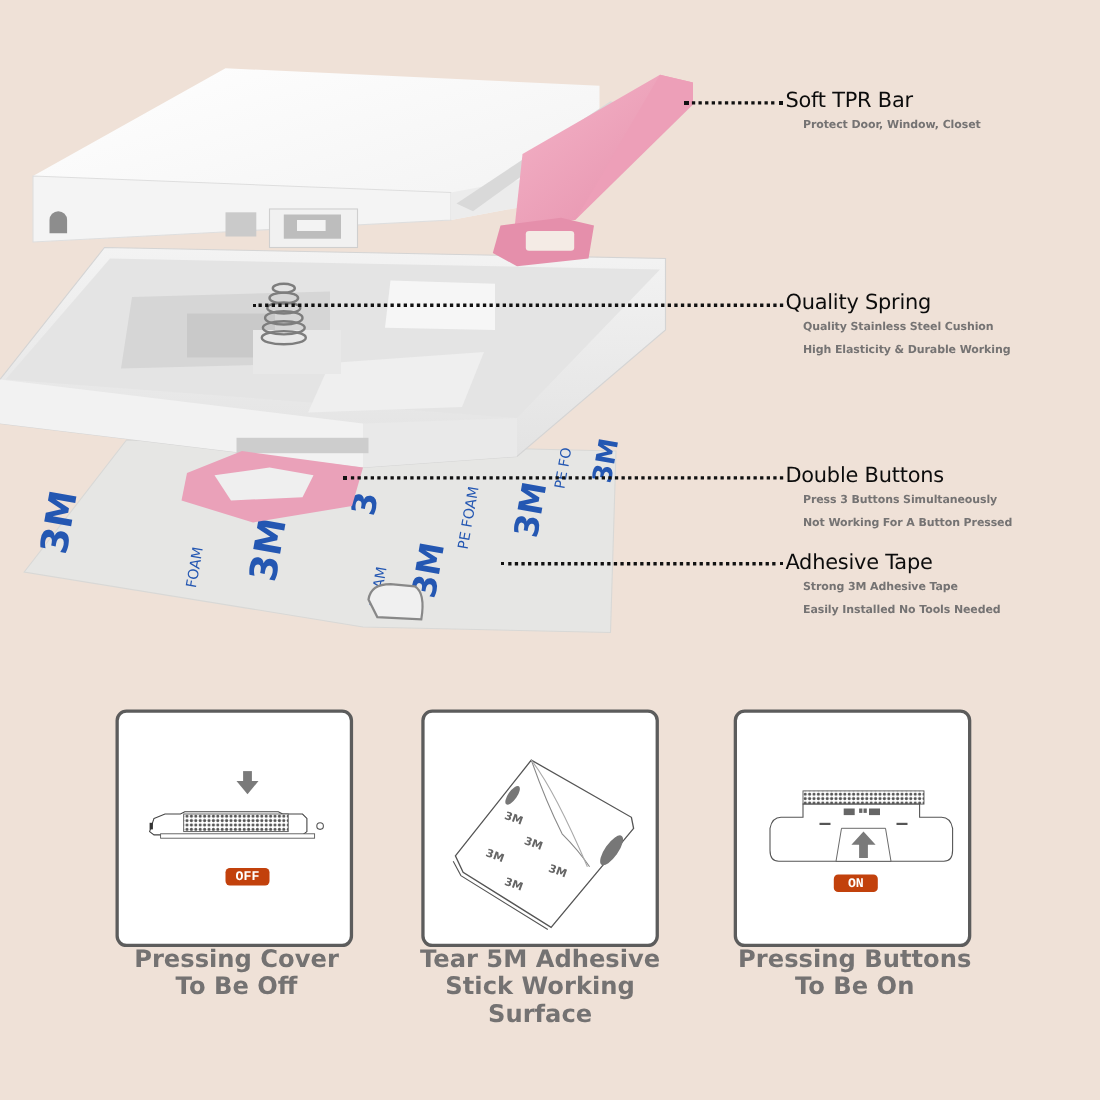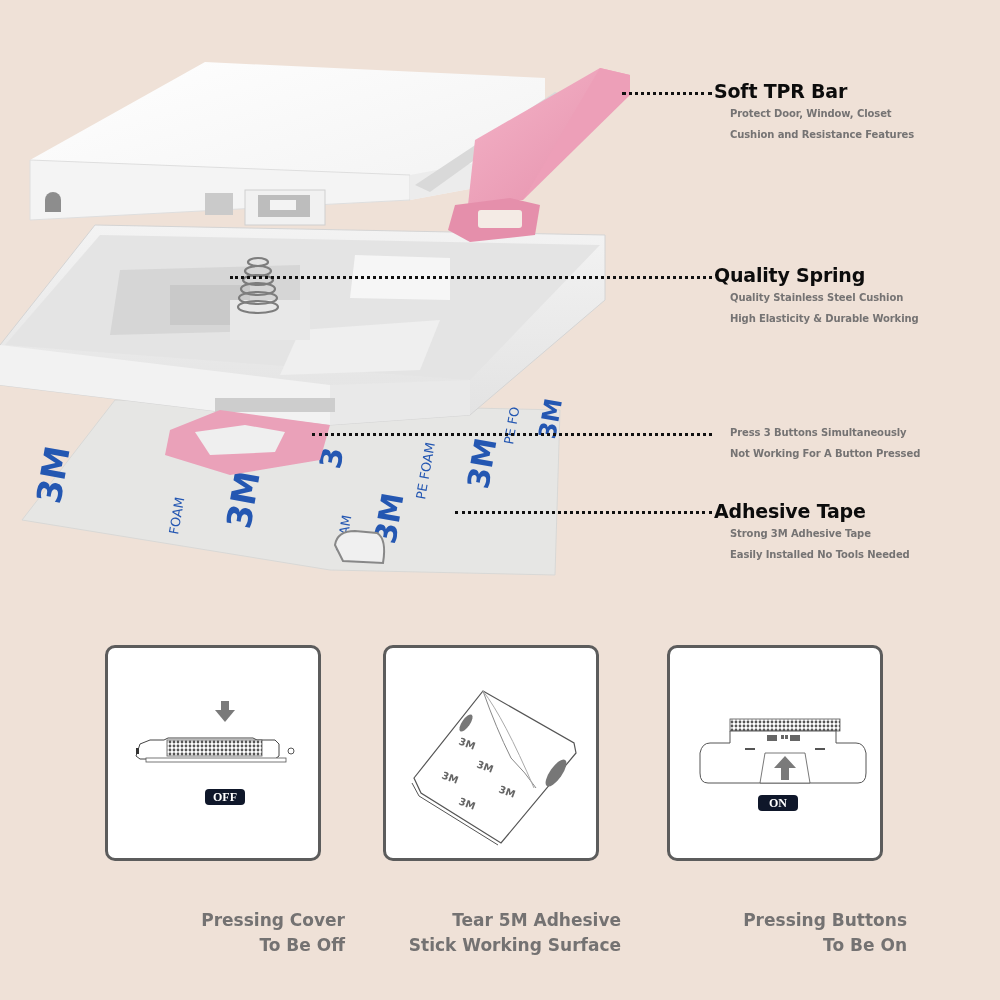--- a/index.html
+++ b/index.html
@@ -6,47 +6,47 @@
   body {
     width:1000px; height:1000px; overflow:hidden; position:relative;
     background:#efe1d7;
     font-family:"DejaVu Sans", "Liberation Sans", sans-serif;
   }
   .abs { position:absolute; }
 
   
   .callout { position:absolute; left:714px; }
   .callout .title {
-    font-weight:bold; color:#0c0c0c; font-size:19px; line-height:22px;
+    font-weight:normal; color:#0c0c0c; font-size:19px; line-height:22px;
     letter-spacing:-0.2px; white-space:nowrap;
   }
   .callout .line {
     font-weight:bold; color:#757373; font-size:10px; line-height:20.5px;
     white-space:nowrap; letter-spacing:-0.1px;margin-left:16px;
   }
   .leader {
     position:absolute; height:0;
     border-top:3px dotted #111;
   }
 
   
   .card {
     position:absolute; width:216px; height:216px; top:645px;
     background:#fff; border:3px solid #5c5c5c; border-radius:10px;
     box-sizing:border-box;
   }
   .card svg { position:absolute; left:0; top:0; }
   .caption {
-    position:absolute; top:908px; width:260px; text-align:right;
-    font-weight:bold; color:#747272; font-size:17px; line-height:25px;
+    position:absolute; top:860px; width:260px; text-align:center;
+    font-weight:bold; color:#747272; font-size:22px; line-height:25px;
   }
   .badge {
     position:absolute; width:40px; height:16px; border-radius:4px;
-    background:#0f172a; color:#fff; font-size:12px; line-height:16px;
-    text-align:center; font-family:Liberation Serif, serif;
+    background:#c2410c; color:#fff; font-size:12px; line-height:16px;
+    text-align:center; font-family:Liberation Mono, monospace;
     font-weight:bold;
   }
 </style>
 </head>
 <body>
 
 <svg class="abs" style="left:0;top:0" width="640" height="600" viewBox="0 0 640 600">
   <defs>
     <linearGradient id="lidTop" x1="0" y1="0" x2="1" y2="1">
       <stop offset="0" stop-color="#ffffff"></stop>
@@ -138,28 +138,28 @@
 </svg>
 
 <div class="leader" style="left:622px;top:92px;width:90px"></div>
 <div class="leader" style="left:230px;top:276px;width:482px"></div>
 <div class="leader" style="left:312px;top:433px;width:400px"></div>
 <div class="leader" style="left:455px;top:511px;width:257px"></div>
 
 <div class="callout" style="top:80px">
   <div class="title">Soft TPR Bar</div>
   <div class="line" style="margin-top:2px">Protect Door, Window, Closet</div>
-  <div class="line">Cushion and Resistance Features</div>
 </div>
 <div class="callout" style="top:264px">
   <div class="title">Quality Spring</div>
   <div class="line" style="margin-top:2px">Quality Stainless Steel Cushion</div>
   <div class="line">High Elasticity &amp; Durable Working</div>
 </div>
 <div class="callout" style="top:421px">
+  <div class="title">Double Buttons</div>
   <div class="line" style="margin-top:2px">Press 3 Buttons Simultaneously</div>
   <div class="line">Not Working For A Button Pressed</div>
 </div>
 <div class="callout" style="top:500px">
   <div class="title">Adhesive Tape</div>
   <div class="line" style="margin-top:2px">Strong 3M Adhesive Tape</div>
   <div class="line">Easily Installed No Tools Needed</div>
 </div>
 
 <div class="card" style="left:105px">

